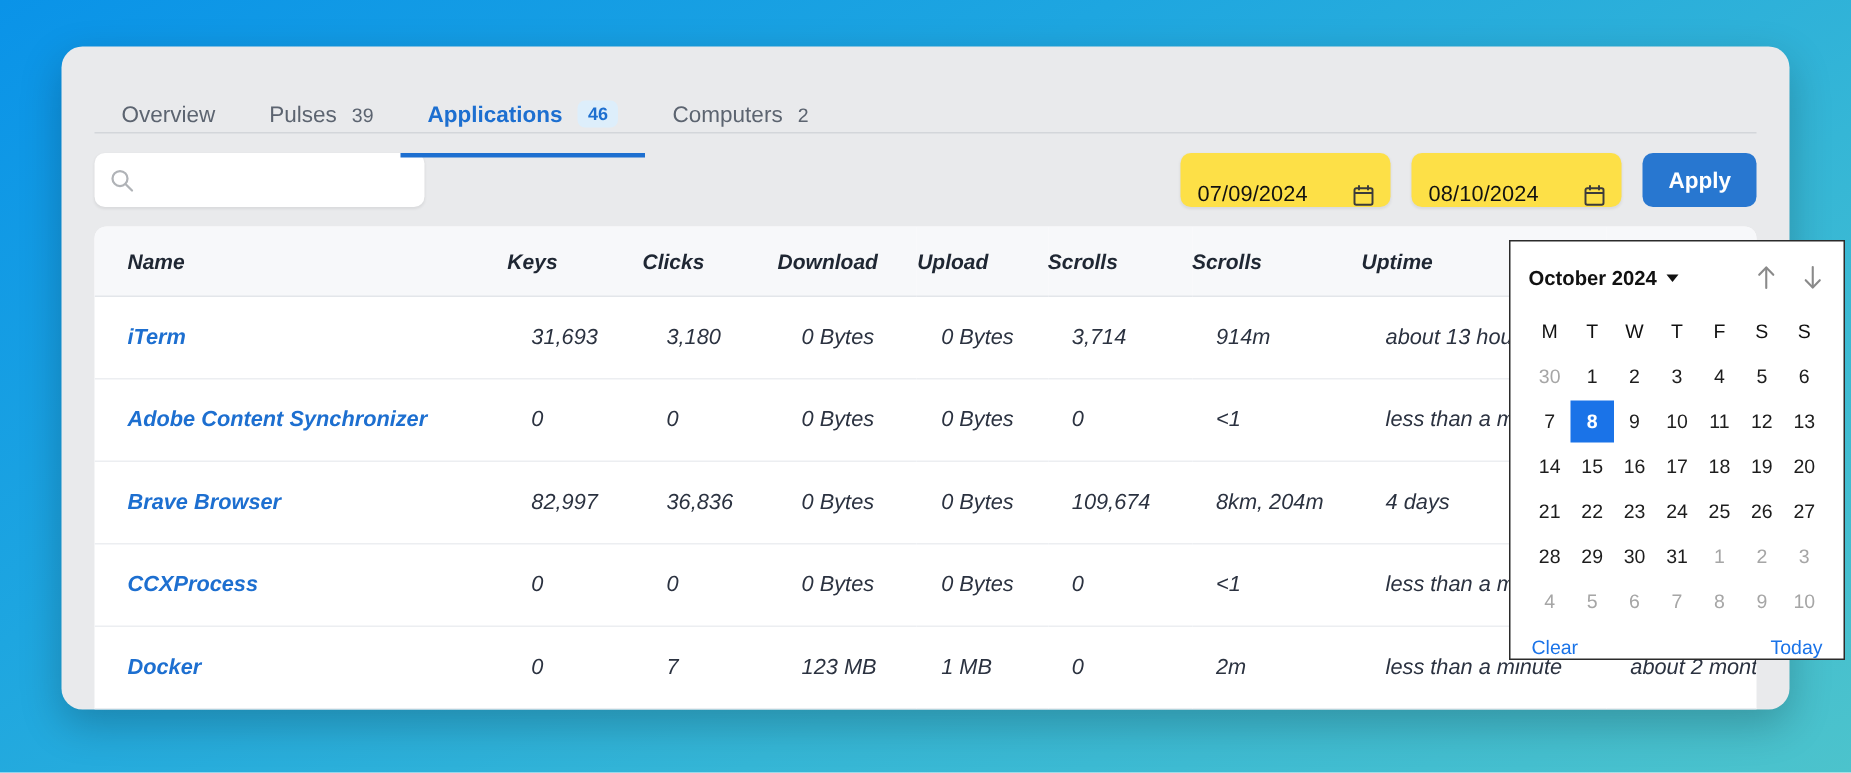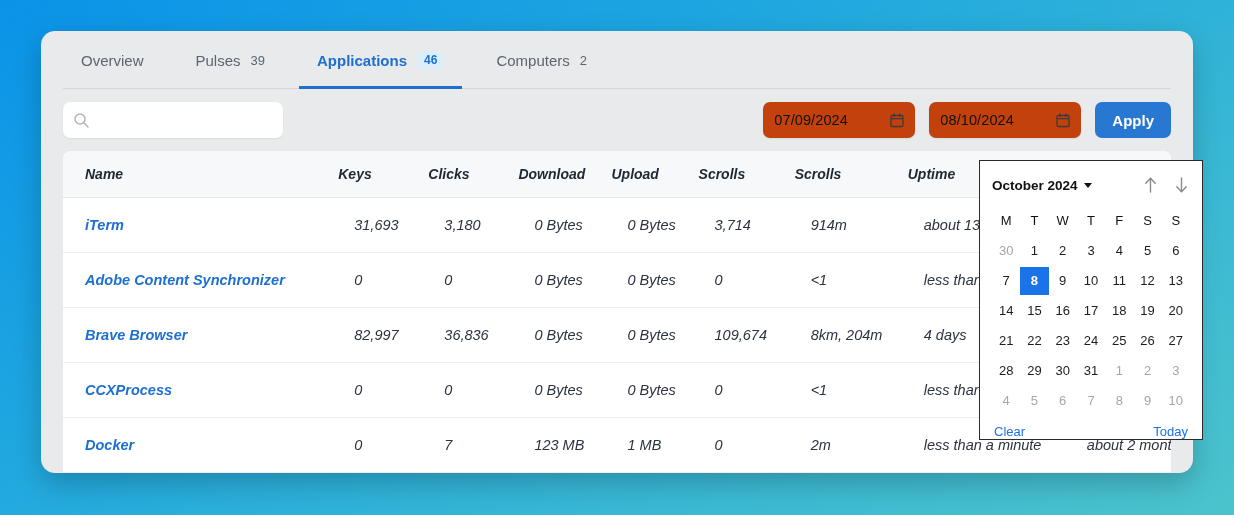--- a/index.html
+++ b/index.html
@@ -28,22 +28,21 @@
     box-shadow: 0 10px 28px rgba(0,0,0,0.22);
     overflow: hidden;
   }
 
   
   .tabbar {
     position: relative;
     height: 58px;
     padding: 16px 22px;
     display: flex;
-    align-items: center;
-    gap: 16px;
+    gap: 0;
   }
   .tabbar::after {
     content: "";
     position: absolute;
     left: 22px;
     right: 22px;
     bottom: 0;
     height: 1px;
     background: #d3d6da;
   }
@@ -114,26 +113,26 @@
   }
   .search-input::placeholder { color: #70767e; }
 
   .toolbar-right {
     margin-left: auto;
     display: flex;
     align-items: center;
     gap: 14px;
   }
   .date-field {
-    width: 152px;
+    width: 140px;
     height: 36px;
-    background: #c2410c;
+    background: #fde047;
     border-radius: 7px;
     display: flex;
-    align-items: center;
+    align-items: flex-end;
     justify-content: space-between;
     padding: 0 11px;
     box-shadow: 0 1px 2px rgba(0,0,0,0.07);
     cursor: pointer;
   }
   .date-field .dval { font-size: 14.5px; color: #111; letter-spacing: .1px; }
   .cal-glyph { width: 14px; height: 15px; flex: 0 0 14px; }
   .apply-btn {
     height: 36px;
     padding: 0 17px;
@@ -186,21 +185,21 @@
   col.c-down { width: 93px; }
   col.c-up { width: 87px; }
   col.c-scroll { width: 96px; }
   col.c-dist { width: 113px; }
   col.c-uptime { width: 163px; }
   col.c-last { width: 100px; }
 
   
   .datepicker {
     position: absolute;
-    left: 979px;
+    left: 1006px;
     top: 160px;
     width: 224px;
     height: 280px;
     background: #fff;
     border: 1px solid #2b2b2b;
     z-index: 50;
     padding: 10px 12px 8px 12px;
     font-size: 13px;
   }
   .dp-head {

